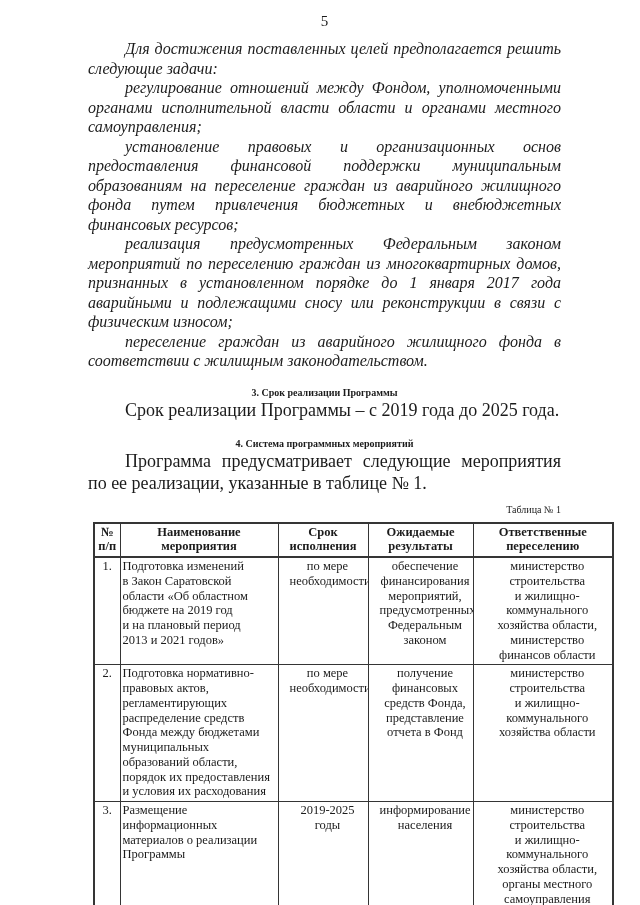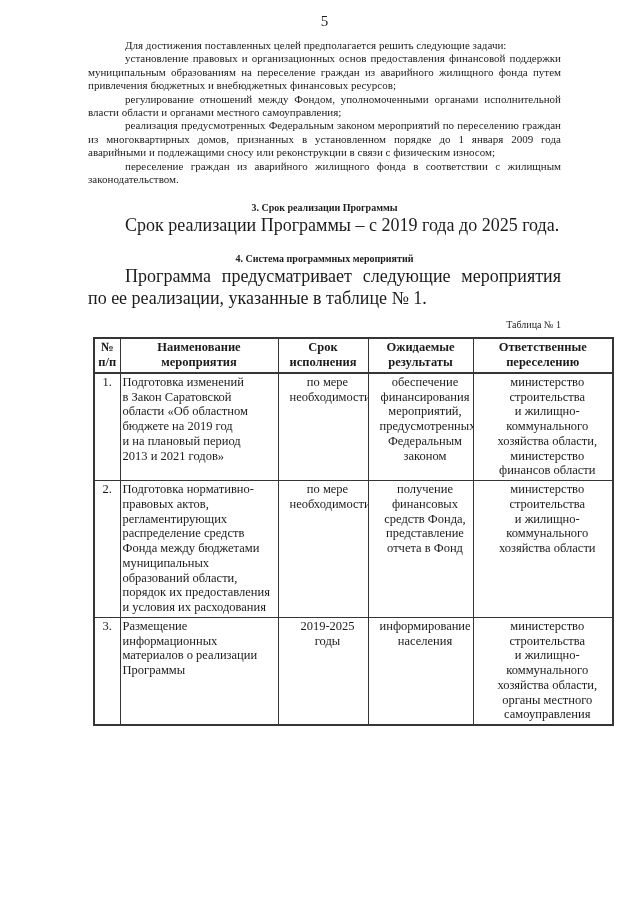--- a/index.html
+++ b/index.html
@@ -21,24 +21,25 @@
     padding-top: 13px;
     font-size: 15px;
     width: 473px;
     margin-left: 88px;
   }
   .content {
     margin: 9px 79px 0 88px; 
   }
   p.body-par {
     margin: 0;
-    font-size: 11px;
+    font-size: 16px;
     line-height: 1.22;
     text-align: justify;
     text-indent: 37px;
+    font-style: italic;
   }
   .section-heading {
     margin: 16px 0 2px 0;
     font-size: 10px;
     font-weight: bold;
     text-align: center;
   }
   .section-body {
     margin: 0;
     font-size: 18px;
@@ -77,23 +78,23 @@
   td.c-term, td.c-res, td.c-exec { text-align: center; padding-left: 11px; }
 </style>
 </head>
 <body>
 
 <div class="page">
   <div class="page-number">5</div>
 
   <div class="content">
     <p class="body-par">Для достижения поставленных целей предполагается решить следующие задачи:</p>
+    <p class="body-par">регулирование отношений между Фондом, уполномоченными органами исполнительной власти области и органами местного самоуправления;</p>
     <p class="body-par">установление правовых и организационных основ предоставления финансовой поддержки муниципальным образованиям на переселение граждан из аварийного жилищного фонда путем привлечения бюджетных и внебюджетных финансовых ресурсов;</p>
-    <p class="body-par">регулирование отношений между Фондом, уполномоченными органами исполнительной власти области и органами местного самоуправления;</p>
-    <p class="body-par">реализация предусмотренных Федеральным законом мероприятий по переселению граждан из многоквартирных домов, признанных в установленном порядке до 1 января 2009 года аварийными и подлежащими сносу или реконструкции в связи с физическим износом;</p>
+    <p class="body-par">реализация предусмотренных Федеральным законом мероприятий по переселению граждан из многоквартирных домов, признанных в установленном порядке до 1 января 2017 года аварийными и подлежащими сносу или реконструкции в связи с физическим износом;</p>
     <p class="body-par">переселение граждан из аварийного жилищного фонда в соответствии с жилищным законодательством.</p>
 
     <div class="section-heading">3. Срок реализации Программы</div>
     <p class="section-body">Срок реализации Программы – с 2019 года до 2025 года.</p>
 
     <div class="section-heading">4. Система программных мероприятий</div>
     <p class="section-body">Программа предусматривает следующие мероприятия по ее реализации, указанные в таблице № 1.</p>
 
     <div class="table-caption">Таблица № 1</div>
 

